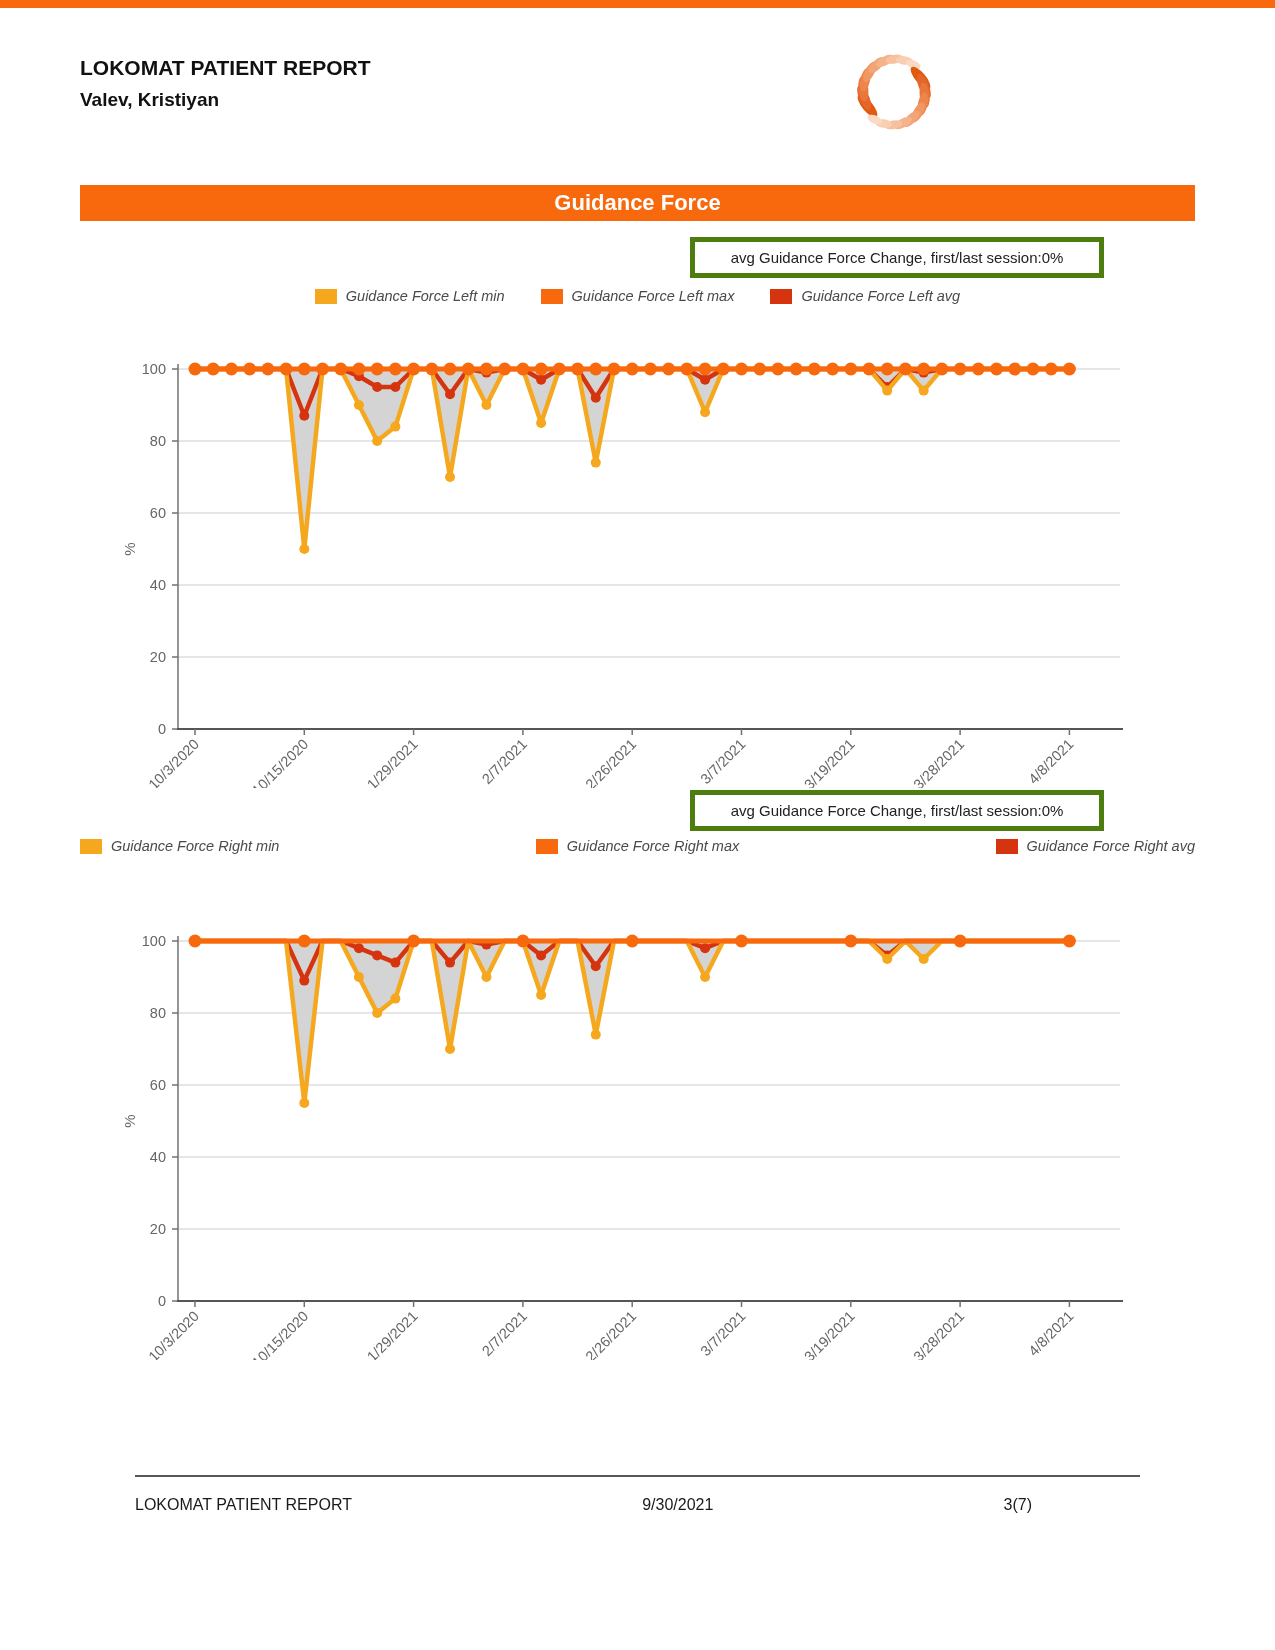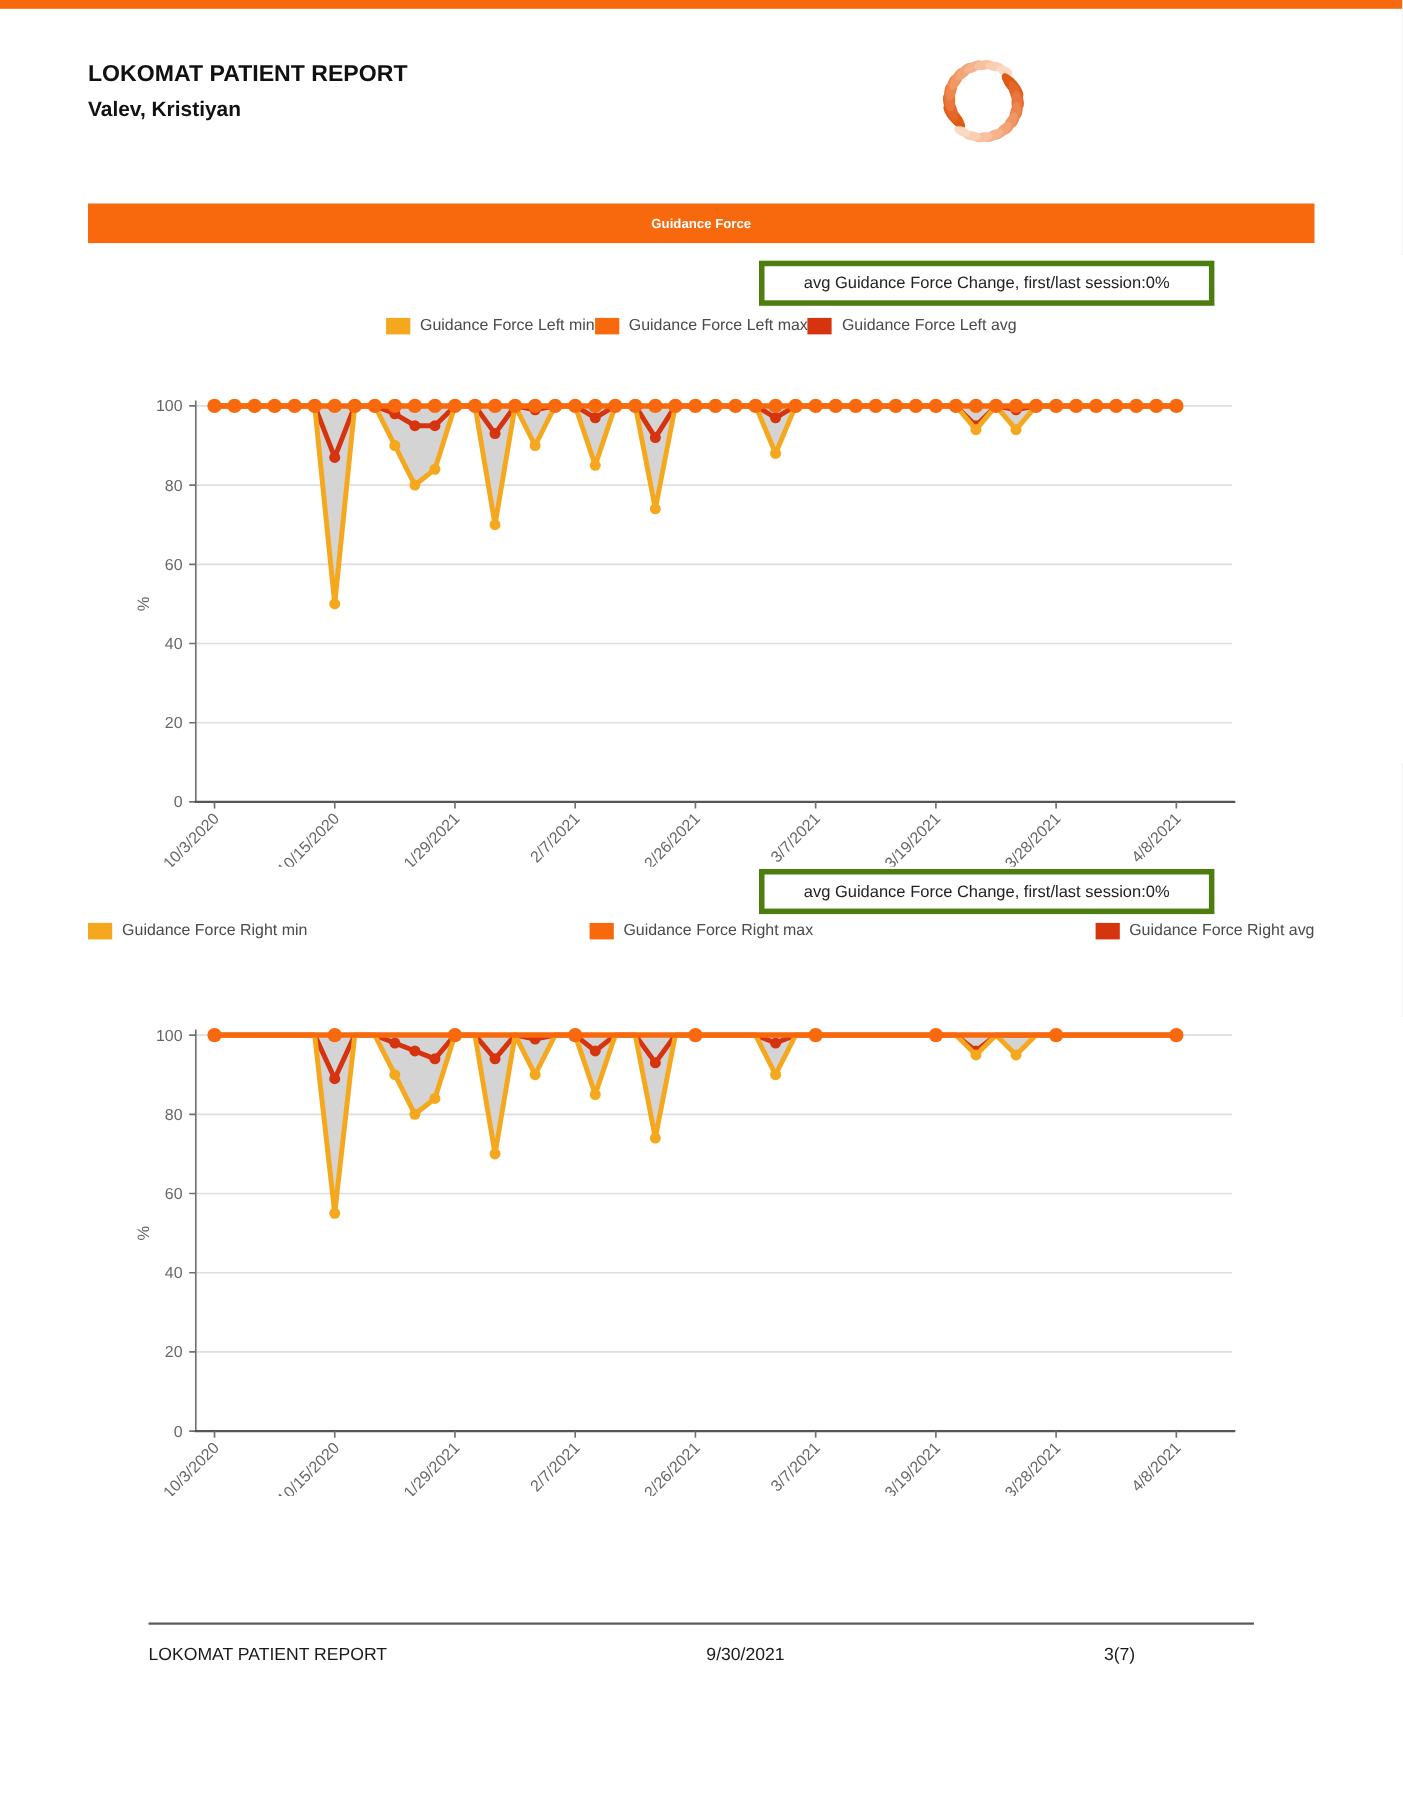--- a/index.html
+++ b/index.html
@@ -9,32 +9,32 @@
     font-family:"Liberation Sans", sans-serif;color:#111;
   }
   .topbar{position:absolute;left:0;top:0;width:1275px;height:8px;}
   .header-text{position:absolute;left:80px;top:52px;line-height:32px;}
   .header-text .t1{font-size:21px;font-weight:bold;}
   .header-text .t2,.header-text .t3{font-size:19px;font-weight:bold;}
   .logo{position:absolute;left:842px;top:36px;width:280px;height:112px;}
   .banner{
     position:absolute;left:80px;top:185px;width:1115px;height:36px;
     display:flex;align-items:center;justify-content:center;
-    color:#fff;font-size:12px;font-weight:bold;
+    color:#fff;font-size:22px;font-weight:bold;
   }
   .notebox{
     position:absolute;left:690px;width:404px;height:31px;
     border:5px solid #4d7c0f;display:flex;align-items:center;justify-content:center;
     font-size:15px;color:#222;background:#fff;
   }
   .notebox.n1{top:237px;}
   .notebox.n2{top:790px;}
   .legend{
     position:absolute;left:80px;width:1115px;display:flex;
-    justify-content:center;align-items:center;
+    justify-content:center;gap:36px;align-items:center;font-style:italic;
   }
   .legend.l1{top:288px;}
   .legend.l2{top:838px;justify-content:space-between;}
   .legend-item{display:flex;align-items:center;gap:9px;font-size:14.5px;color:#4a4a4a;}
   .legend-item .sw{display:inline-block;width:22px;height:15px;}
   .chart{position:absolute;left:75px;width:1060px;height:452px;}
   .chart.c1{top:336px;}
   .chart.c2{top:908px;}
   .footer-line{position:absolute;left:135px;top:1475px;width:1005px;height:2px;background:#58585a;}
   .footer{

